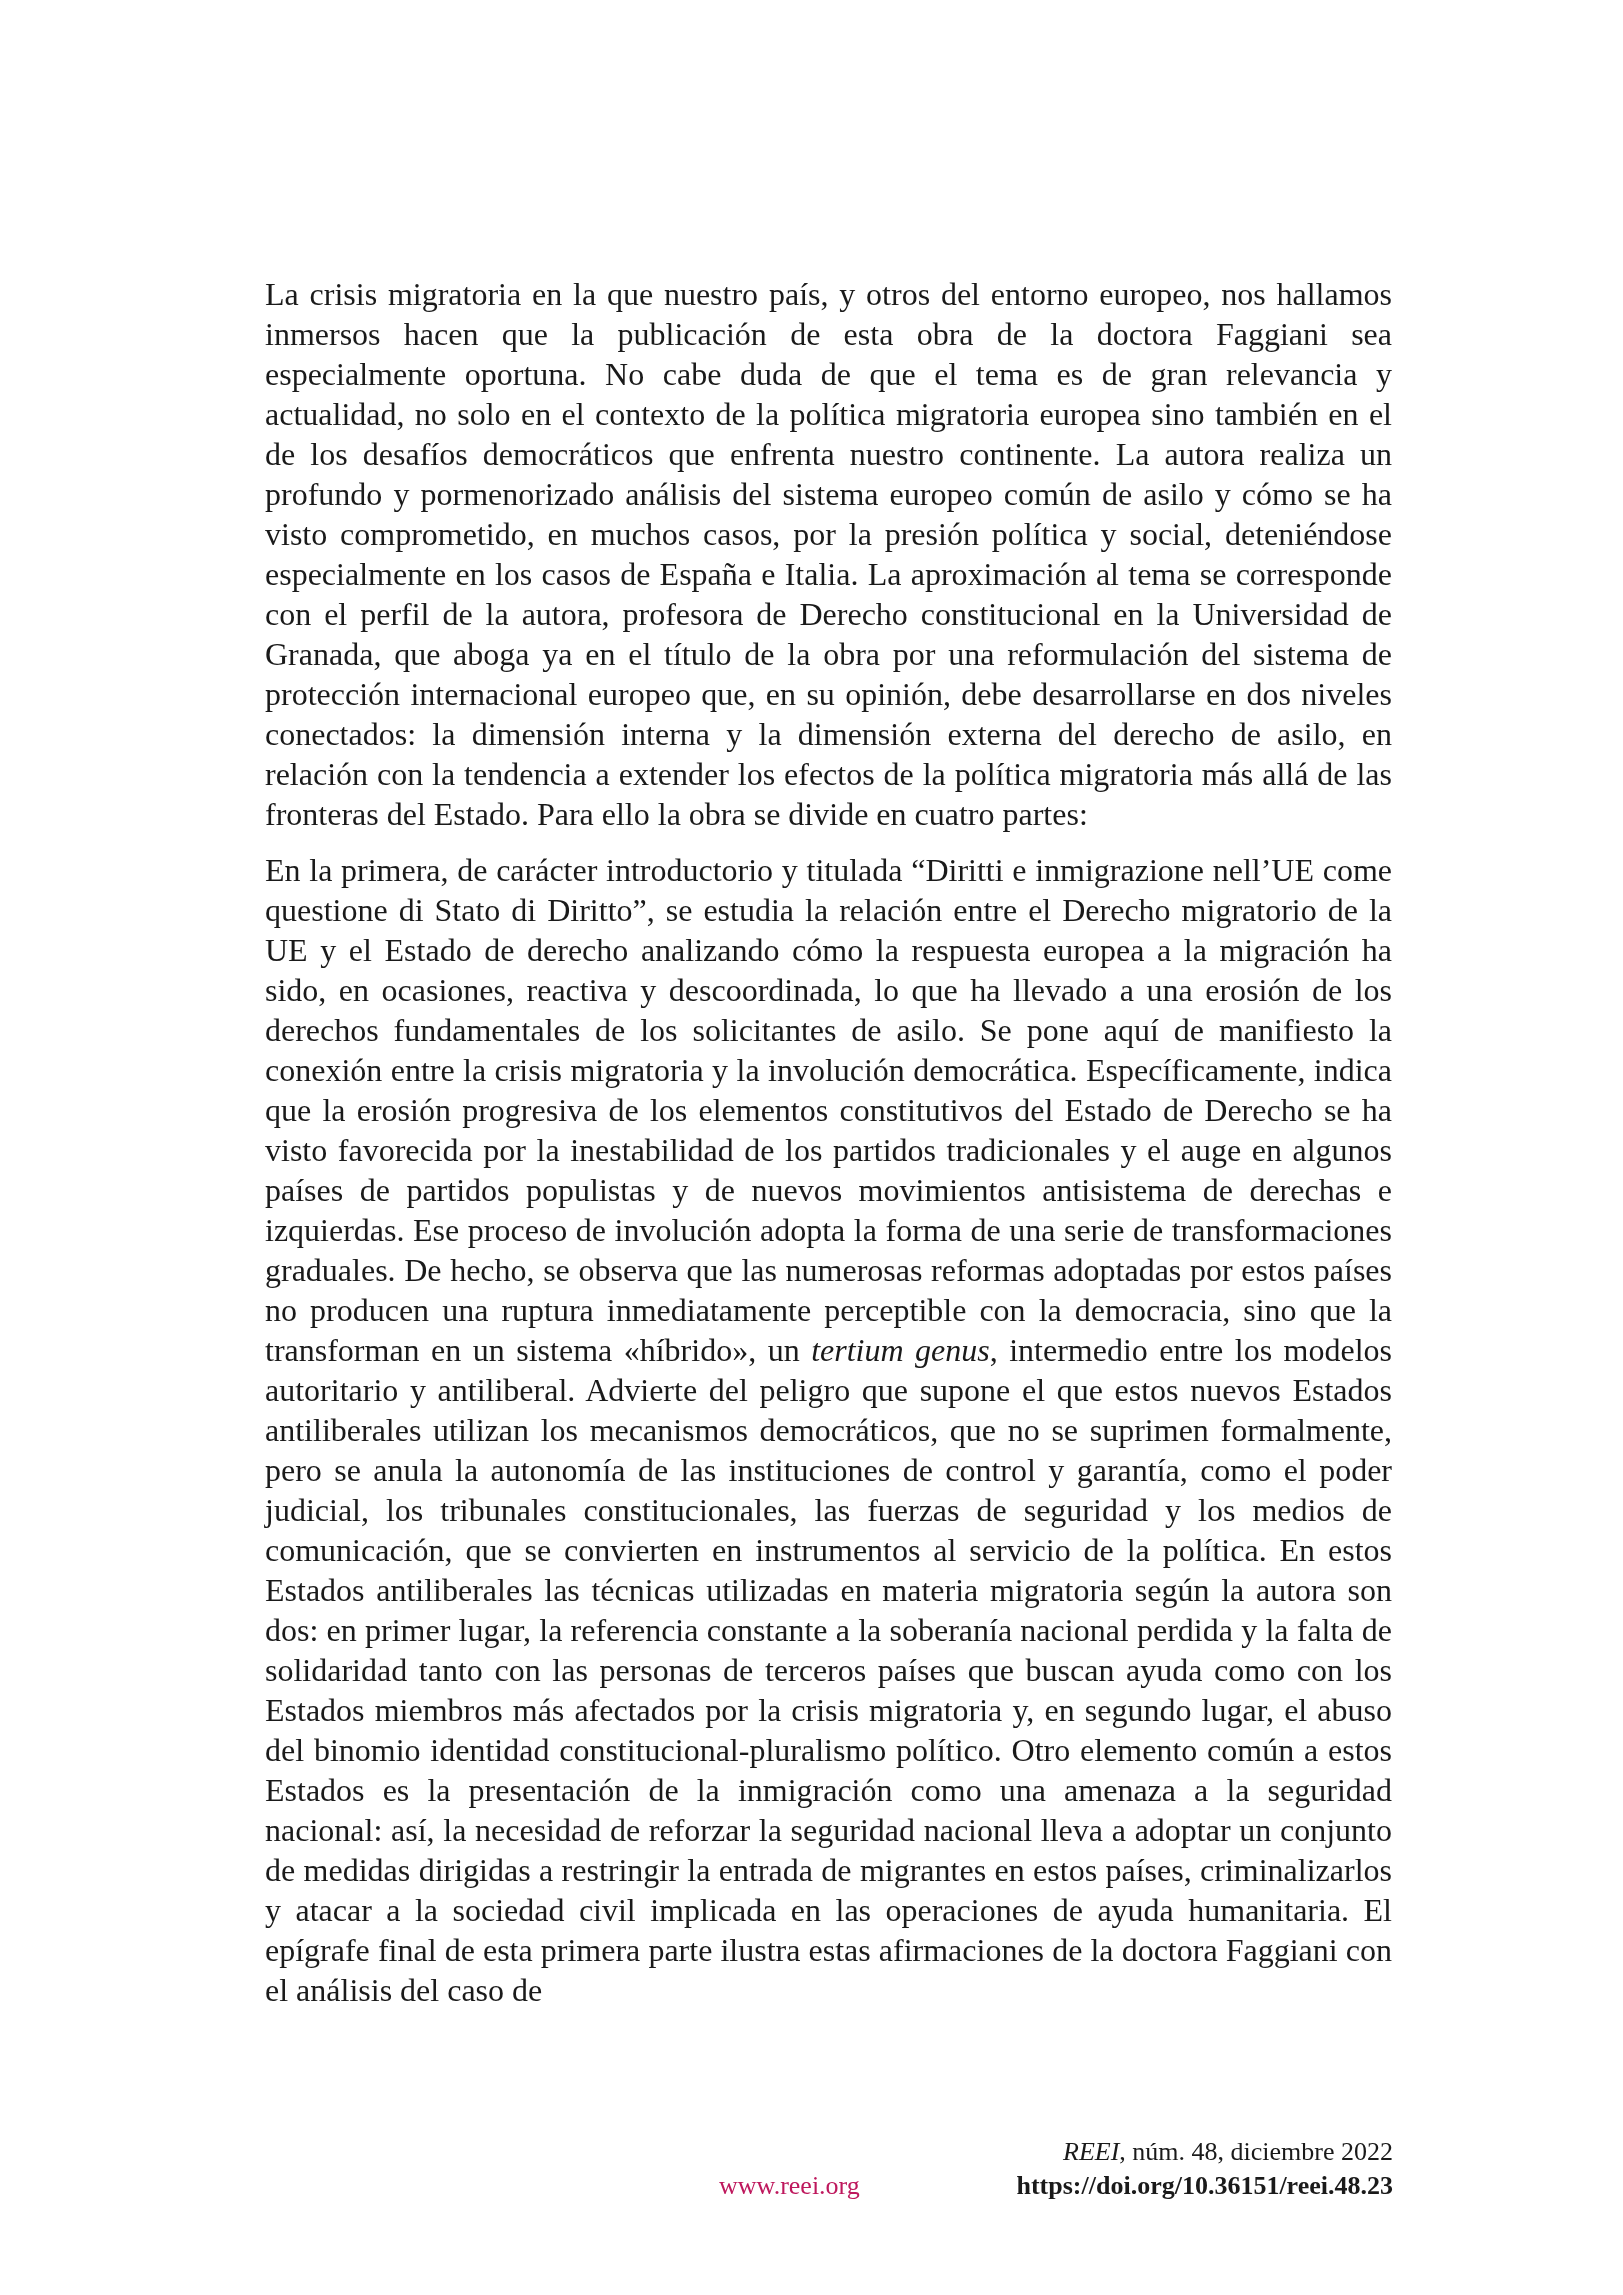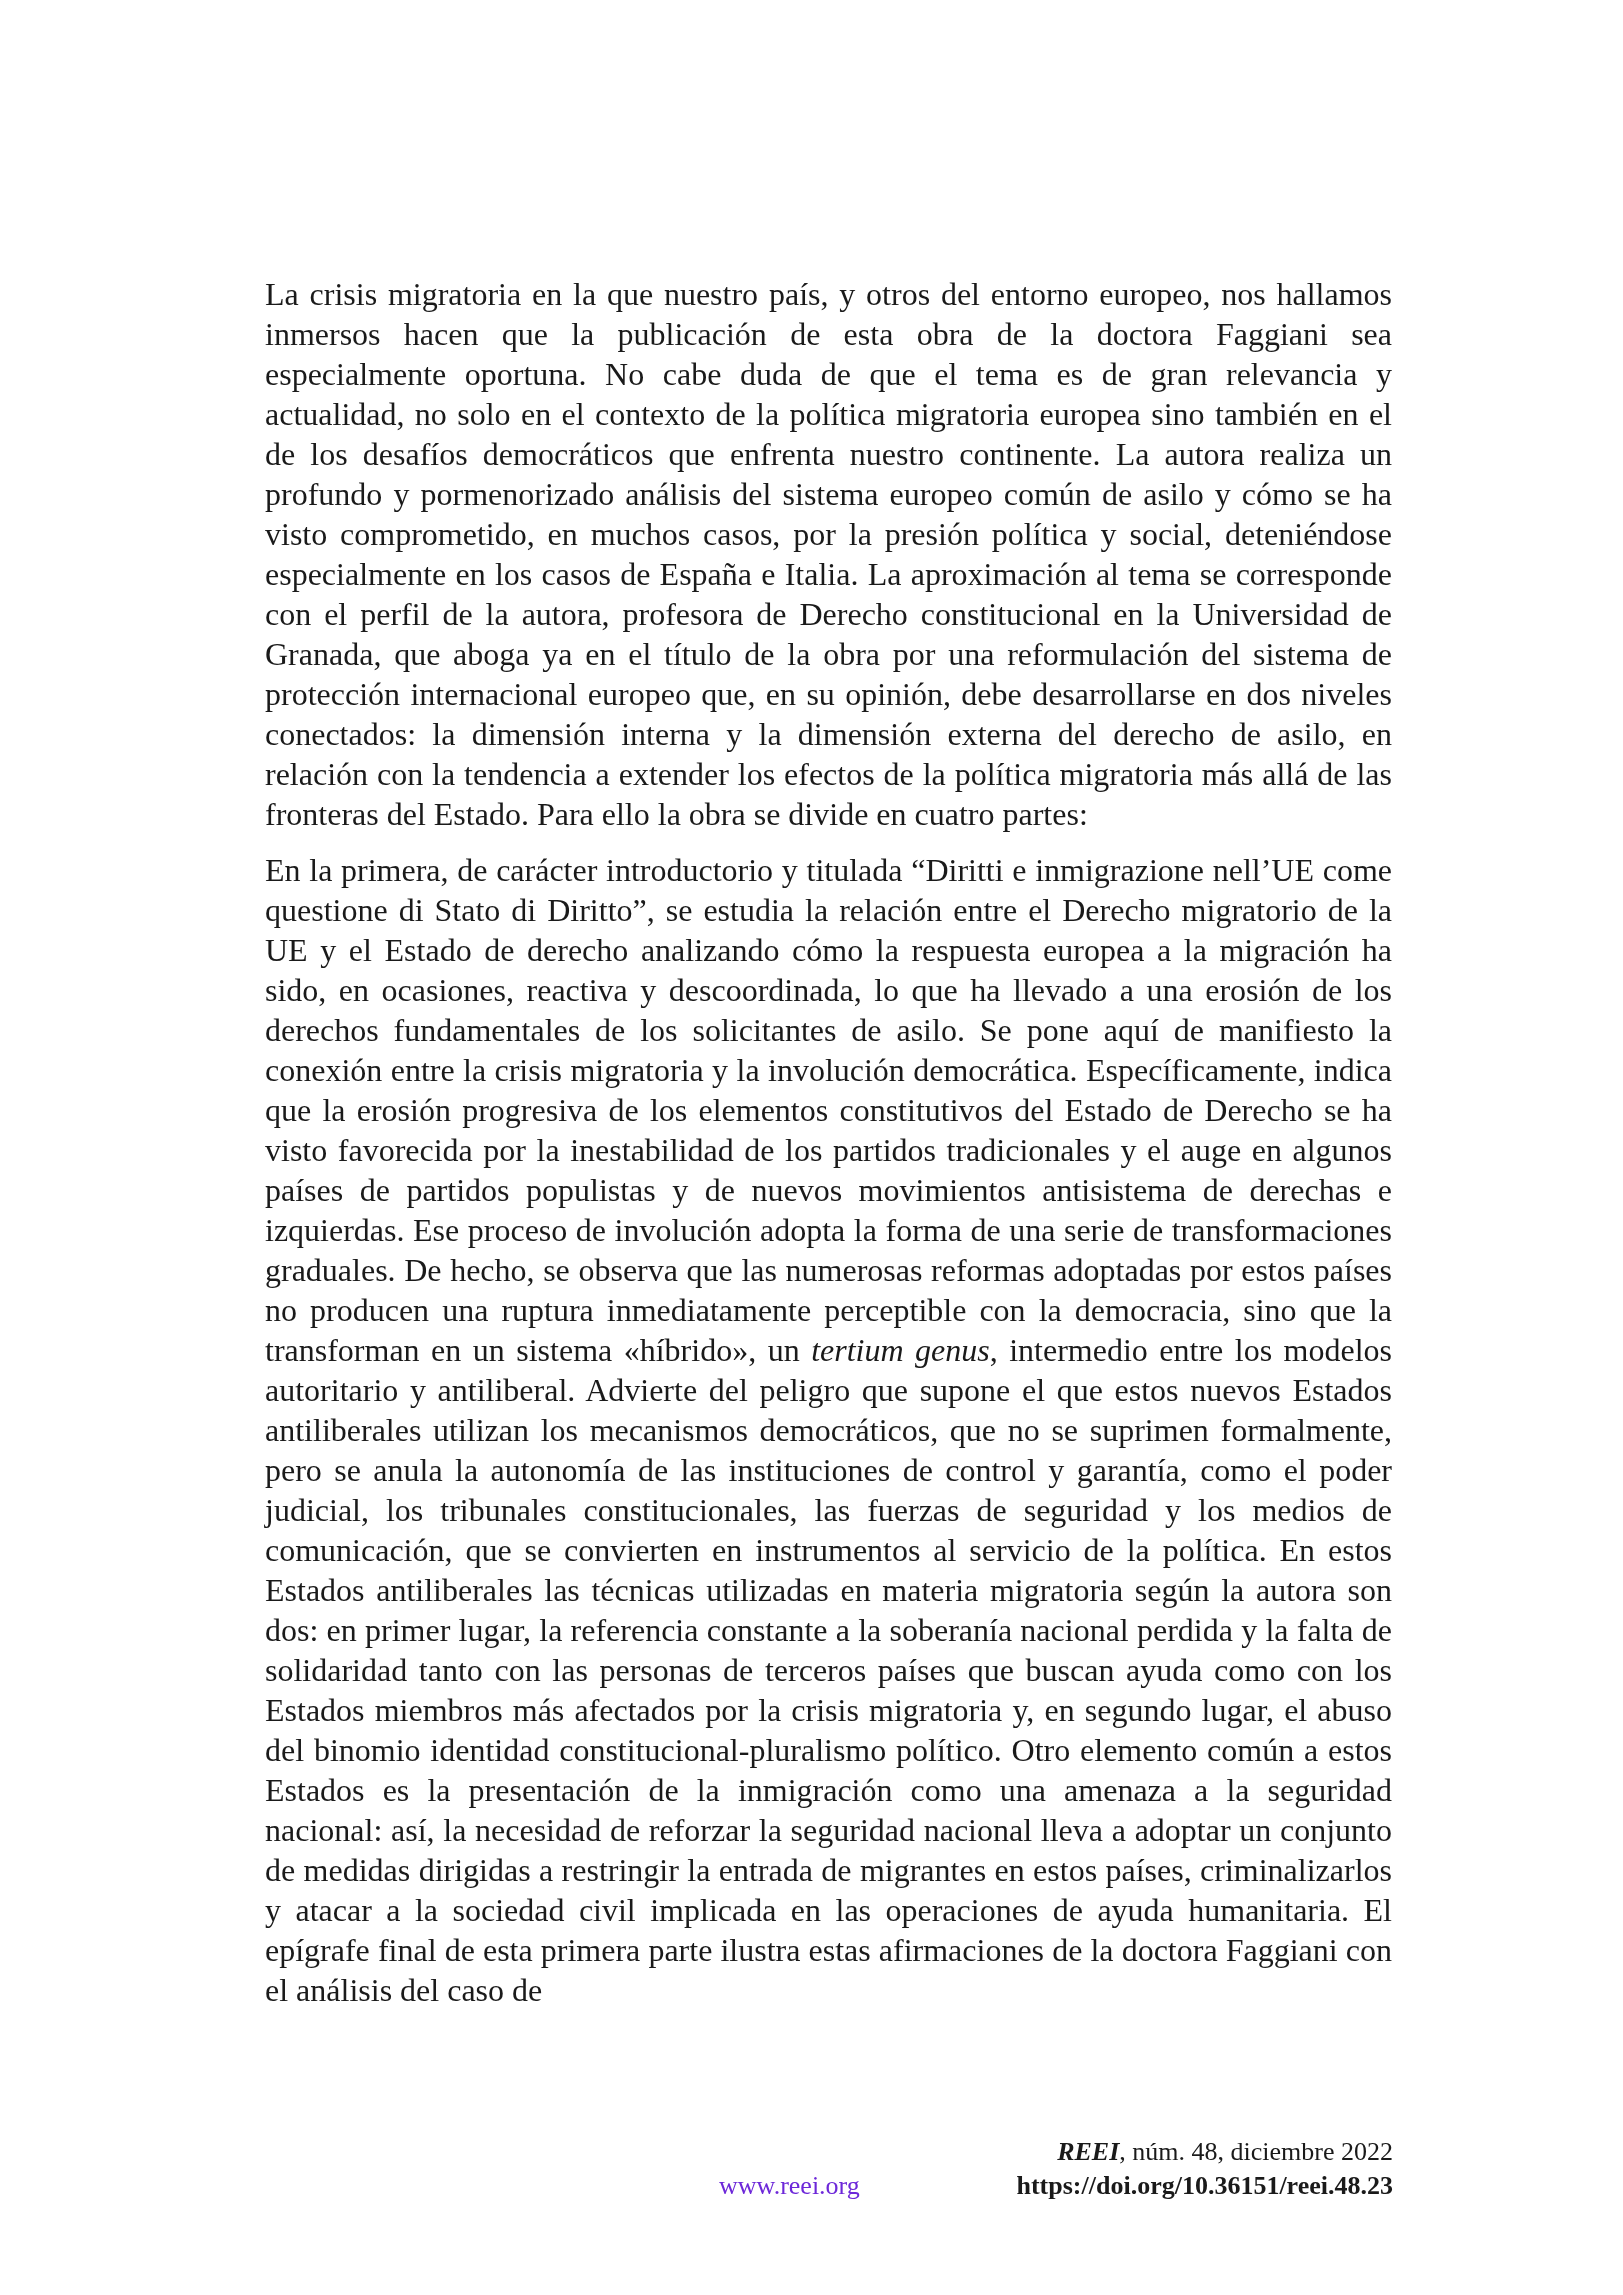--- a/index.html
+++ b/index.html
@@ -6,23 +6,23 @@
   body { width: 1623px; height: 2295px; position: relative; overflow: hidden;
          font-family: "Liberation Serif", "DejaVu Serif", serif; color: #1a1a1a; }
   .page { position: absolute; left: 230px; top: 216px; width: 1162px; }
   .heading { font-size: 32px; line-height: 39px; font-weight: bold; text-align: justify; text-align-last: left; margin: 0; }
   .heading i { font-style: italic; }
   .body { margin-top: 58px; margin-left: 35px; }
   .para { font-size: 32px; line-height: 40px; text-align: justify; margin: 0 0 15.7px 0; hyphens: manual; }
   .para i { }
   .footer { position: absolute; top: 2135px; left: 0; width: 1623px; font-size: 26px; line-height: 34px; }
   .footer .journal { position: absolute; right: 230px; top: 0; text-align: right; white-space: nowrap; }
-  .footer .journal i { font-style: italic; font-weight: bold; }
+  .footer .journal i { font-style: italic; }
   .footer .doi { position: absolute; right: 230px; top: 34px; text-align: right; white-space: nowrap; font-weight: bold; }
-  .footer .site { position: absolute; left: 719px; top: 34px; color: #6d28d9; white-space: nowrap; text-decoration: none; }
+  .footer .site { position: absolute; left: 719px; top: 34px; color: #be185d; white-space: nowrap; text-decoration: none; }
 </style>
 </head>
 <body>
 
 <div class="page">
 
   <div class="body">
     <p class="para">La crisis migratoria en la que nuestro país, y otros del entorno europeo, nos hallamos inmersos hacen que la publicación de esta obra de la doctora Faggiani sea especialmente oportuna. No cabe duda de que el tema es de gran relevancia y actualidad, no solo en el contexto de la política migratoria europea sino también en el de los desafíos democráticos que enfrenta nuestro continente. La autora realiza un profundo y pormenorizado análisis del sistema europeo común de asilo y cómo se ha visto comprometido, en muchos casos, por la presión política y social, deteniéndose especialmente en los casos de España e Italia. La aproximación al tema se corresponde con el perfil de la autora, profesora de Derecho constitucional en la Universidad de Granada, que aboga ya en el título de la obra por una reformulación del sistema de protección internacional europeo que, en su opinión, debe desarrollarse en dos niveles conectados: la dimensión interna y la dimensión externa del derecho de asilo, en relación con la tendencia a extender los efectos de la política migratoria más allá de las fronteras del Estado. Para ello la obra se divide en cuatro partes:</p>
     <p class="para"><span>En la primera, de carácter introductorio y titulada “Diritti e inmigrazione nell’UE come questione di Stato di Diritto”, se estudia la relación entre el Derecho migratorio de la UE y el Estado de derecho analizando cómo la respuesta europea a la migración ha sido, en ocasiones, reactiva y descoordinada, lo que ha llevado a una erosión de los derechos fundamentales de los solicitantes de asilo. Se pone aquí de manifiesto la conexión entre la crisis migratoria y la involución democrática. Específicamente, indica que la erosión progresiva de los elementos constitutivos del Estado de Derecho se ha visto favorecida por la inestabilidad de los partidos tradicionales y el auge en algunos países de partidos populistas y de nuevos movimientos antisistema de derechas e izquierdas. Ese proceso de involución adopta la forma de una serie de transformaciones graduales. De hecho, se observa que las numerosas reformas adoptadas por estos países no producen una ruptura inmediatamente perceptible con la democracia, sino que la transforman en un sistema «híbrido», un </span><i>tertium genus</i><span>, intermedio entre los modelos autoritario y antiliberal. Advierte del peligro que supone el que estos nuevos Estados antiliberales utilizan los mecanismos democráticos, que no se suprimen formalmente, pero se anula la autonomía de las instituciones de control y garantía, como el poder judicial, los tribunales constitucionales, las fuerzas de seguridad y los medios de comunicación, que se convierten en instrumentos al servicio de la política. En estos Estados antiliberales las técnicas utilizadas en materia migratoria según la autora son dos: en primer lugar, la referencia constante a la soberanía nacional perdida y la falta de solidaridad tanto con las personas de terceros países que buscan ayuda como con los Estados miembros más afectados por la crisis migratoria y, en segundo lugar, el abuso del binomio identidad constitucional-pluralismo político. Otro elemento común a estos Estados es la presentación de la inmigración como una amenaza a la seguridad nacional: así, la necesidad de reforzar la seguridad nacional lleva a adoptar un conjunto de medidas dirigidas a restringir la entrada de migrantes en estos países, criminalizarlos y atacar a la sociedad civil implicada en las operaciones de ayuda humanitaria. El epígrafe final de esta primera parte ilustra estas afirmaciones de la doctora Faggiani con el análisis del caso de</span></p>
   </div>

